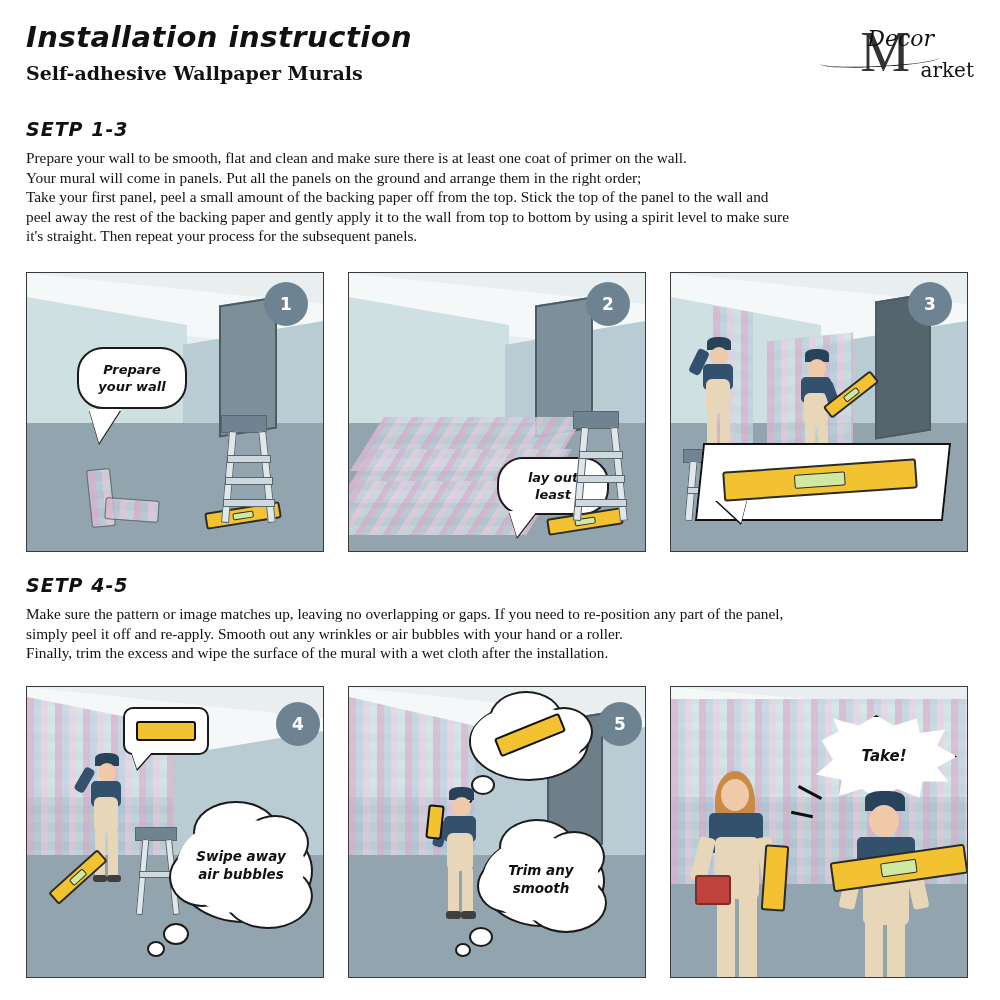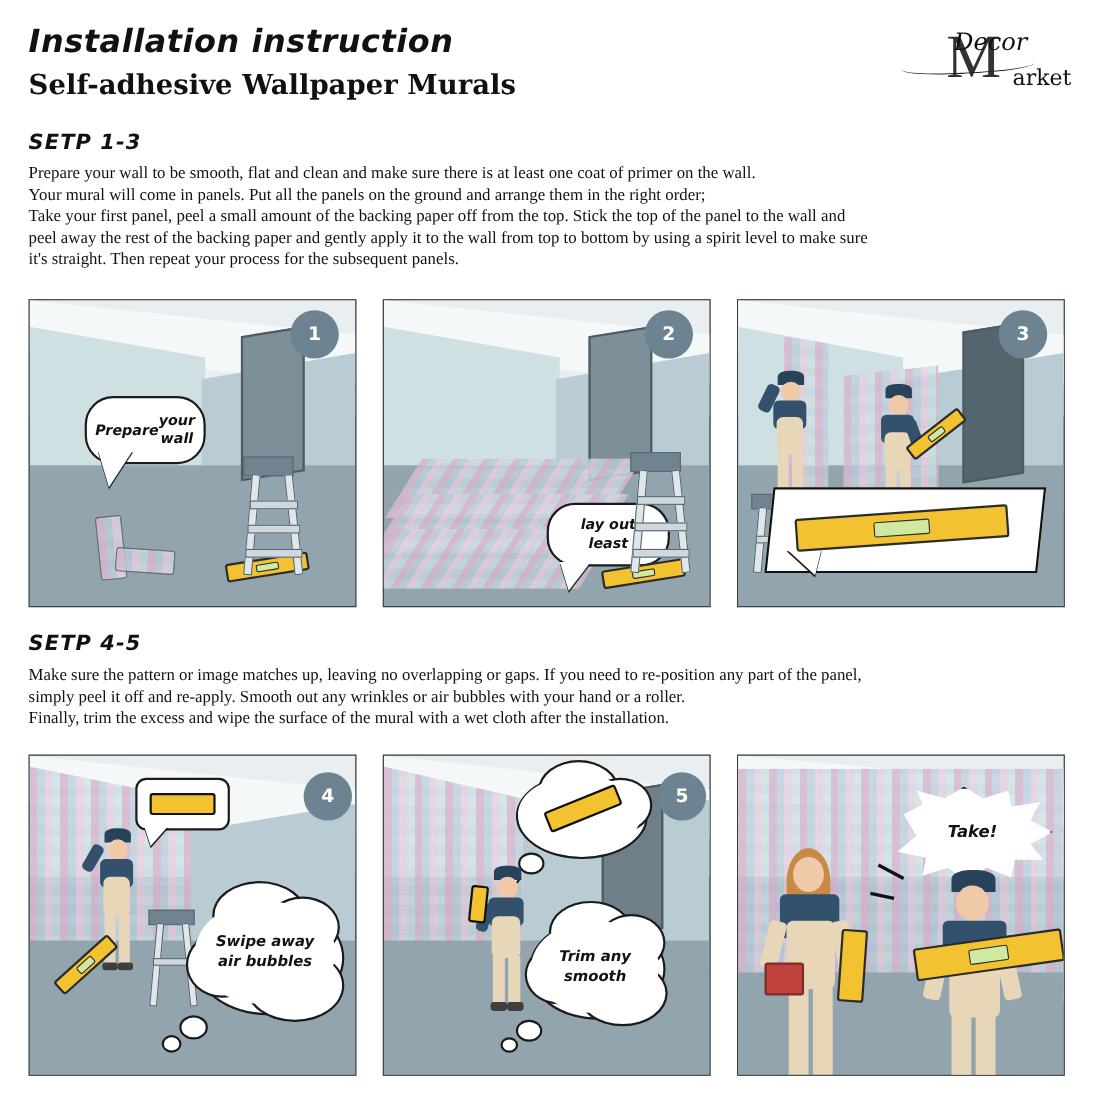--- a/index.html
+++ b/index.html
@@ -16,21 +16,21 @@
   
   .title-main{
     position:absolute;left:26px;top:20px;
     font-family:"DejaVu Sans", sans-serif;
     font-weight:bold;font-style:italic;
     font-size:29px;letter-spacing:.5px;
   }
   .title-sub{
     position:absolute;left:26px;top:62px;
     font-family:"DejaVu Serif", serif;
-    font-weight:bold;font-size:25px;
+    font-weight:bold;font-size:19px;
   }
   .logo{
     position:absolute;right:18px;top:18px;width:180px;height:64px;
     font-family:"DejaVu Serif", serif;color:#111;
   }
   .logo .big-m{
     position:absolute;right:72px;top:6px;font-size:56px;line-height:56px;
     font-family:"Liberation Serif",serif;color:#333;
   }
   .logo .decor{
@@ -155,21 +155,21 @@
   <div class="panel" style="left:26px;top:272px;width:296px;height:278px">
     <div class="ceiling"></div>
     <div style="position:absolute;left:0;top:0;width:100%;height:46px;background:#f4f8f9;transform:skewY(6deg);transform-origin:left top;"></div>
     <div class="wall-left" style="left:0;top:24px;width:160px;height:200px;background:#cfe0e3;clip-path:polygon(0 0,100% 14%,100% 86%,0 100%)"></div>
     <div class="wall-right" style="right:0;top:48px;width:140px;height:170px;background:#b9ccd4;clip-path:polygon(0 14%,100% 0,100% 86%,0 100%)"></div>
     <div class="floor" style="height:46%;background:#92a5af"></div>
     <div class="door" style="right:46px;top:28px;width:54px;height:128px;transform:skewY(-9deg);background:#7d8f99"></div>
 
     <div class="badge" style="right:18px;top:12px">1</div>
 
-    <div class="bubble" style="left:50px;top:87px;width:110px;height:62px;">
+    <div class="bubble" style="left:50px;top:74px;width:110px;height:62px;flex-direction:column">
       <span>Prepare</span>
       <span>your wall</span>
     </div>
     <div style="position:absolute;left:62px;top:136px;width:0;height:0;border-left:10px solid transparent;border-right:22px solid transparent;border-top:34px solid #fff;filter:drop-shadow(0 2px 0 #1b1b1b);"></div>
 
     <div class="roll mural" style="left:62px;top:196px;width:22px;height:56px;transform:rotate(-6deg)"></div>
     <div class="roll mural" style="left:78px;top:226px;width:52px;height:20px;transform:rotate(4deg)"></div>
 
     <div class="level" style="left:178px;top:234px;width:72px;height:13px;transform:rotate(-9deg)">
         <div class="vial"></div>

